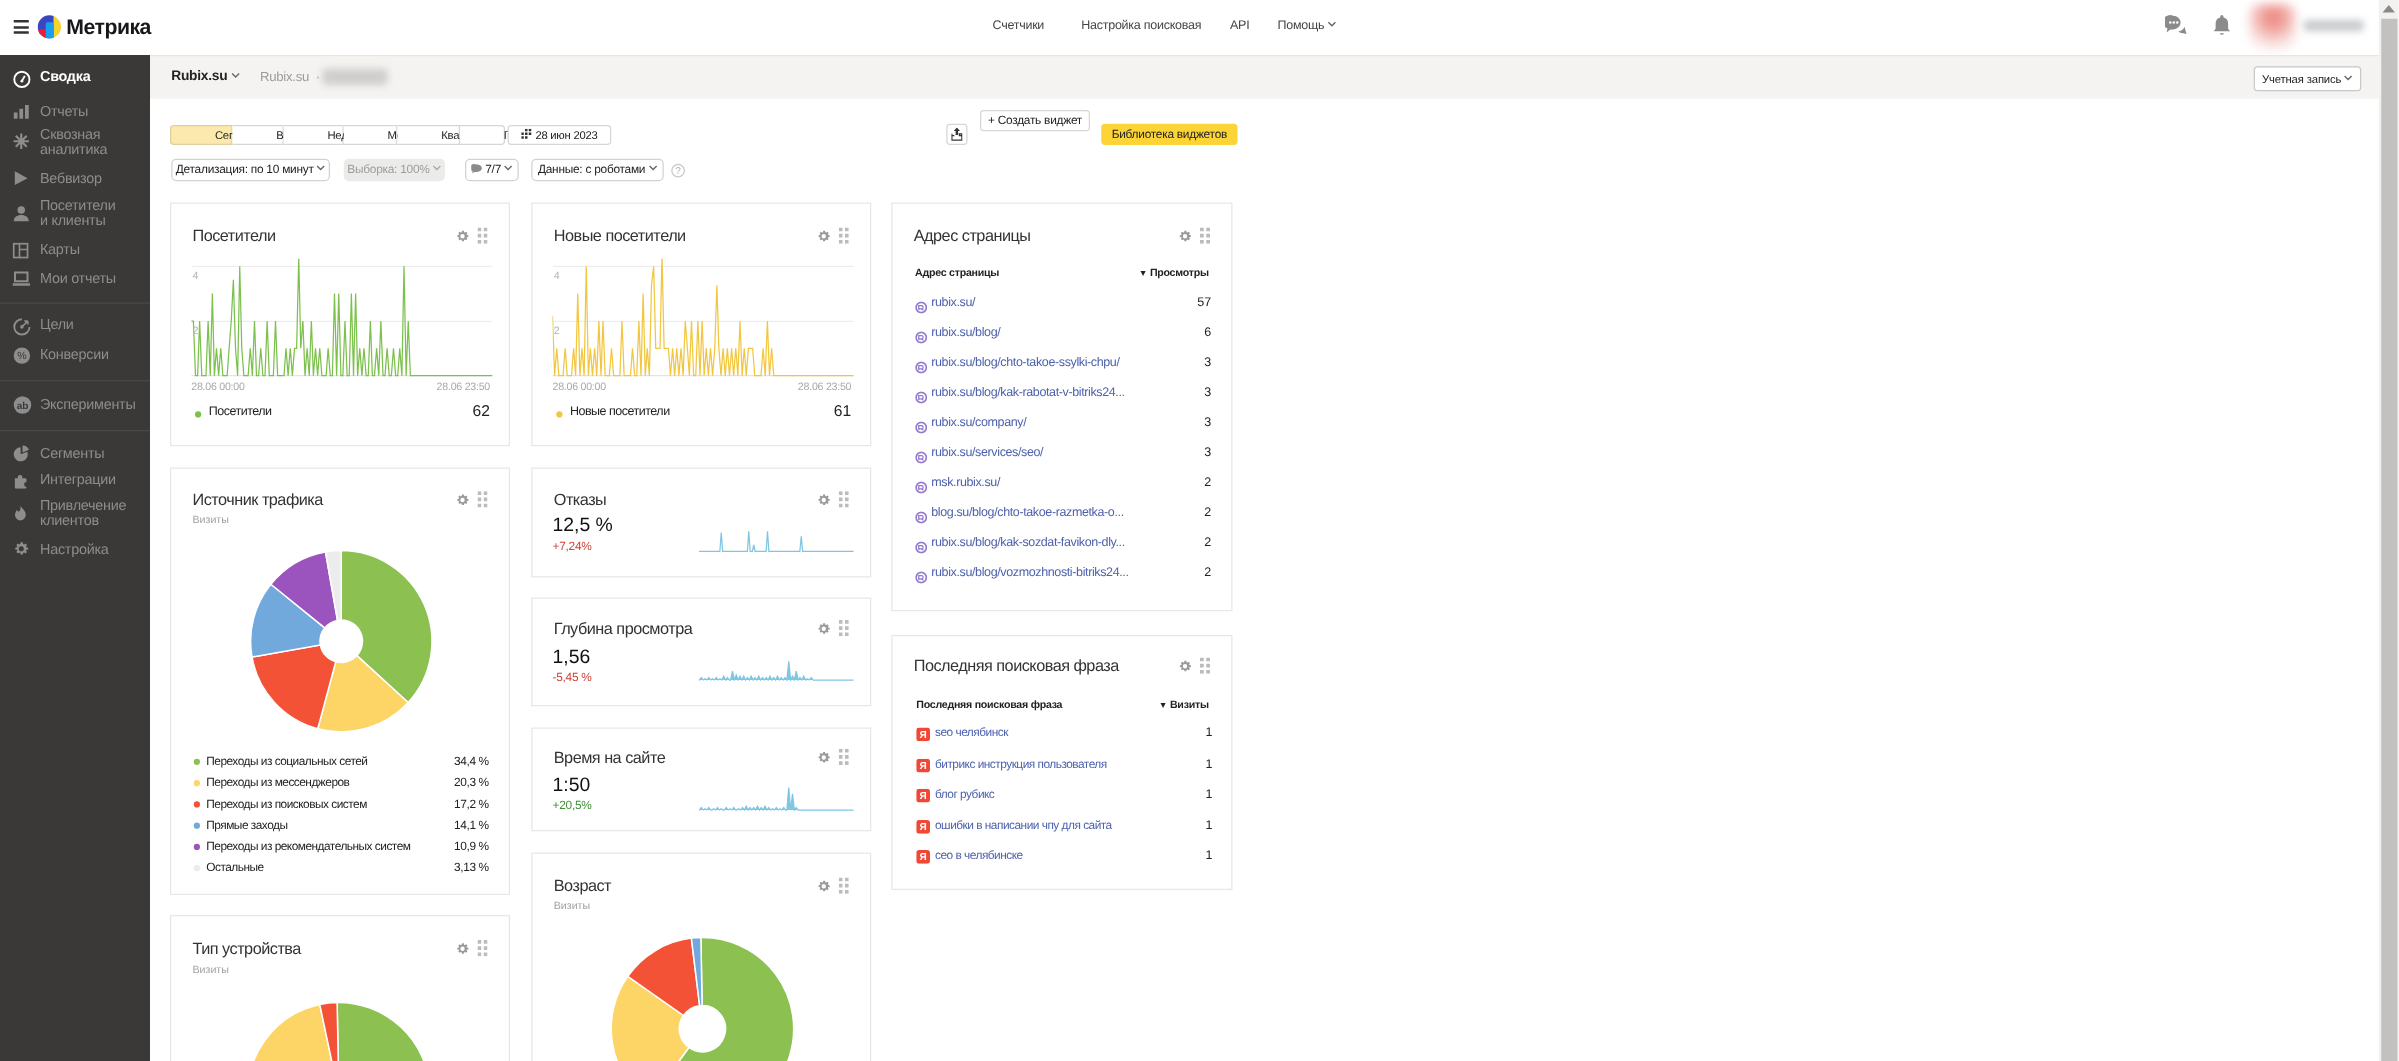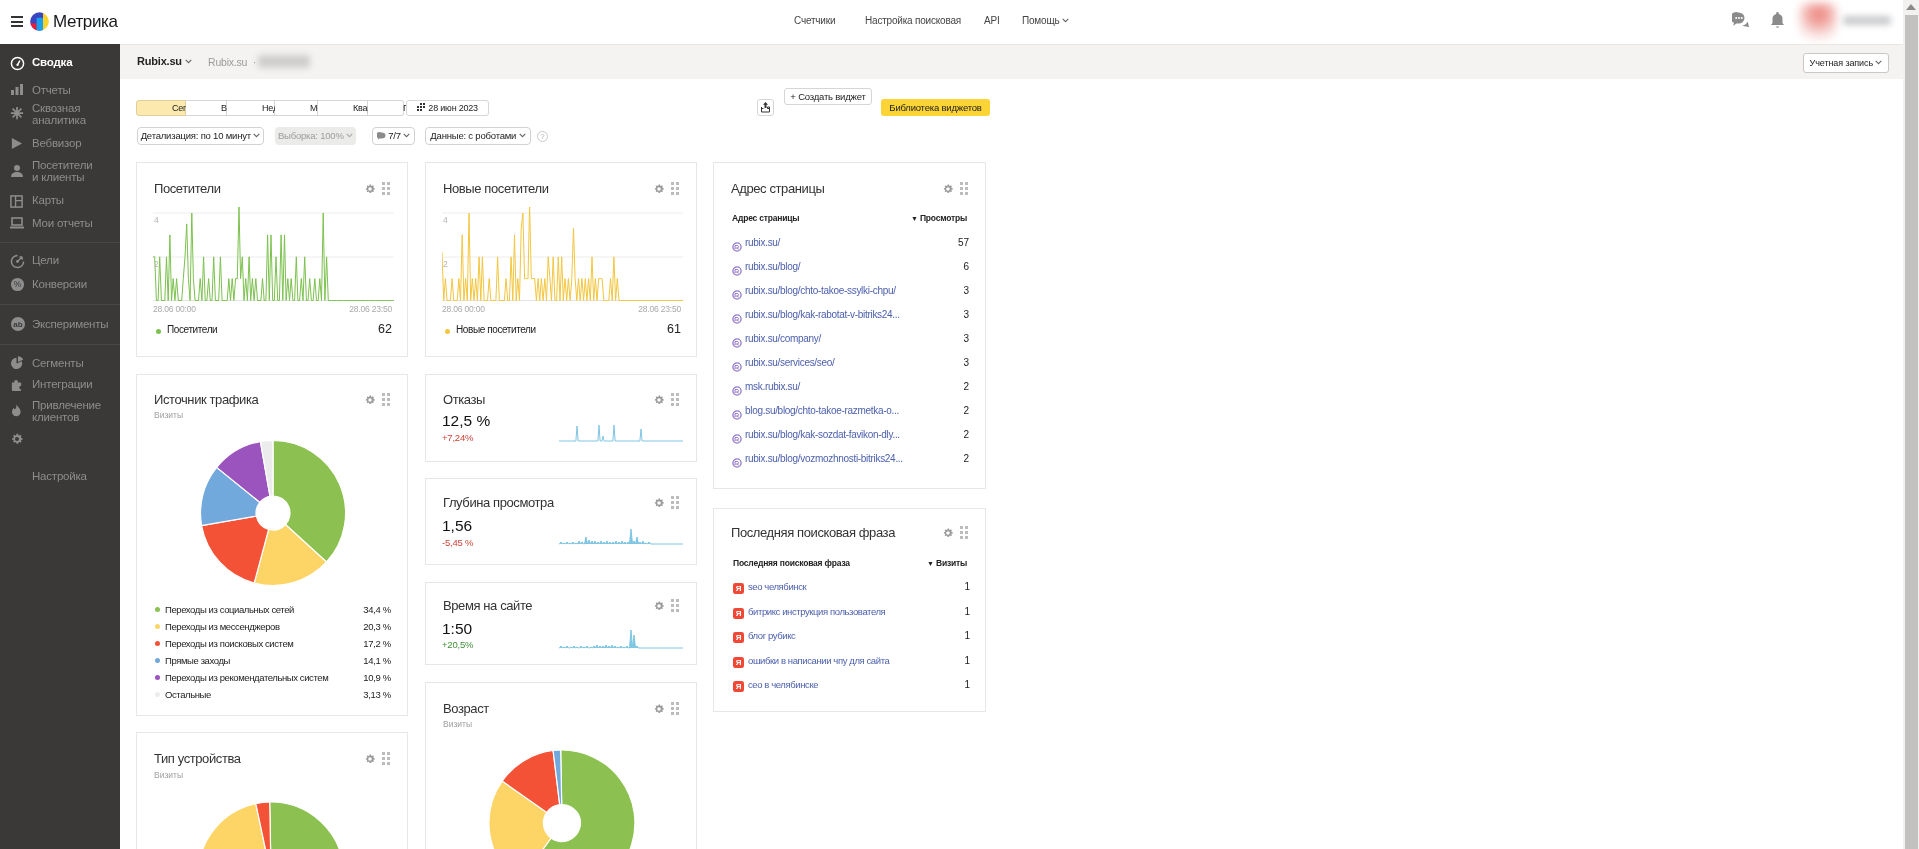--- a/index.html
+++ b/index.html
@@ -24,21 +24,21 @@
         <circle cx="9.5" cy="9.5" r="9.3"></circle>
       </clipPath>
     </defs>
   <g clip-path="url(#lc)">
     <rect x="0" y="0" width="13" height="19" fill="#3a46c0"></rect>
     <rect x="13" y="0" width="6" height="19" fill="#f7d32d"></rect>
     <rect x="0" y="11.4" width="6.8" height="7.6" fill="#ea1c38"></rect>
     <rect x="6.6" y="5.7" width="6.4" height="13.3" rx="1.4" fill="#18a0ee"></rect>
   </g>
 </svg>
-<div class="abs" style="left:53px;top:12px;font-size:17px;font-weight:normal;letter-spacing:-0.4px;color:#17181b;">Метрика</div>
+<div class="abs" style="left:53px;top:12px;font-size:17px;font-weight:bold;letter-spacing:-0.4px;color:#17181b;">Метрика</div>
 <div class="abs" style="left:794px;top:15px;font-size:10px;letter-spacing:-0.2px;color:#454545;">Счетчики</div>
 <div class="abs" style="left:865px;top:15px;font-size:10px;letter-spacing:-0.2px;color:#454545;">Настройка поисковая</div>
 <div class="abs" style="left:984px;top:15px;font-size:10px;letter-spacing:-0.2px;color:#454545;">API</div>
 <div class="abs" style="left:1022px;top:15px;font-size:10px;letter-spacing:-0.2px;color:#454545;">Помощь <svg width="7" height="5" viewBox="0 0 7 5" style="vertical-align:1px;">
       <path d="M0.7 0.8L3.5 3.6 6.3 0.8" stroke="#666" stroke-width="1.1" fill="none"></path>
     </svg></div>
 <svg class="abs" style="left:1732px;top:12px;" width="18" height="17" viewBox="0 0 18 17">
   <path d="M6.5 0.5a6 5.5 0 0 1 0 11h-2.2L1.2 14l.8-3.2A6 5.5 0 0 1 6.5 0.5z" fill="#8b8b8b"></path>
   <circle cx="4.2" cy="6" r="1" fill="#fff"></circle>
     <circle cx="7" cy="6" r="1" fill="#fff"></circle>
@@ -119,21 +119,21 @@
         <path d="M2 6h2.7a2 2 0 1 1 3.6 0H11a1 1 0 0 1 1 1v2.3a2 2 0 1 0 0 4.1V14a1 1 0 0 1-1 1H3a1 1 0 0 1-1-1z" fill="#8d8d8d"></path>
       </svg></div>
     <div style="position:absolute;left:32px;top:334px;font-size:11.5px;letter-spacing:-0.2px;line-height:12px;color:#8d8d8d;font-weight:normal;">Интеграции</div>
 <div style="position:absolute;left:10px;top:360px;width:15px;height:15px;"><svg width="13" height="14" viewBox="0 0 13 14">
         <path d="M6.3 0.3C7.4 2.8 10.6 4.3 10.6 8a4.3 4.3 0 0 1-8.6 0C2 6.1 2.9 5 3.5 3.7c.5 1 1 1.7 1.7 1.4C6.1 4.7 6.7 2.4 6.3 0.3z" fill="#8d8d8d"></path>
       </svg></div>
     <div style="position:absolute;left:32px;top:355px;font-size:11.5px;letter-spacing:-0.2px;line-height:12px;color:#8d8d8d;font-weight:normal;">Привлечение<br>клиентов</div>
 <div style="position:absolute;left:10px;top:388px;width:15px;height:15px;"><svg width="14" height="14" viewBox="0 0 24 24">
         <path fill="#8d8d8d" d="M12 8.5A3.5 3.5 0 1 0 12 15.5 3.5 3.5 0 0 0 12 8.5zm9.4 5l-2.2-.4a7 7 0 0 1-.6 1.5l1.3 1.8-2.1 2.1-1.8-1.3a7 7 0 0 1-1.5.6l-.4 2.2h-3l-.4-2.2a7 7 0 0 1-1.5-.6l-1.8 1.3-2.1-2.1 1.3-1.8a7 7 0 0 1-.6-1.5l-2.2.4v-3l2.2-.4a7 7 0 0 1 .6-1.5L5.3 6.8l2.1-2.1 1.8 1.3a7 7 0 0 1 1.5-.6l.4-2.2h3l.4 2.2a7 7 0 0 1 1.5.6l1.8-1.3 2.1 2.1-1.3 1.8a7 7 0 0 1 .6 1.5l2.2.4z"></path>
       </svg></div>
-    <div style="position:absolute;left:32px;top:390px;font-size:11.5px;letter-spacing:-0.2px;line-height:12px;color:#8d8d8d;font-weight:normal;margin-top:36px;">Настройка</div>
+    <div style="position:absolute;left:32px;top:390px;font-size:11.5px;letter-spacing:-0.2px;line-height:12px;color:#8d8d8d;font-weight:normal;">Настройка</div>
 <div style="position:absolute;left:0;top:198px;width:120px;height:1px;background:#4a4846;"></div>
 <div style="position:absolute;left:0;top:260px;width:120px;height:1px;background:#4a4846;"></div>
 <div style="position:absolute;left:0;top:300px;width:120px;height:1px;background:#4a4846;"></div>
 
 </div>
 
 <div class="abs" style="left:120px;top:44px;width:1783px;height:35px;background:#f5f3f1;border-top:1px solid #e8e6e3;"></div>
 <div class="abs" style="left:137px;top:55px;font-size:11px;font-weight:bold;letter-spacing:-0.2px;color:#222;">Rubix.su <svg width="7" height="5" viewBox="0 0 7 5" style="vertical-align:1px;">
       <path d="M0.7 0.8L3.5 3.6 6.3 0.8" stroke="#666" stroke-width="1.1" fill="none"></path>
     </svg></div>

